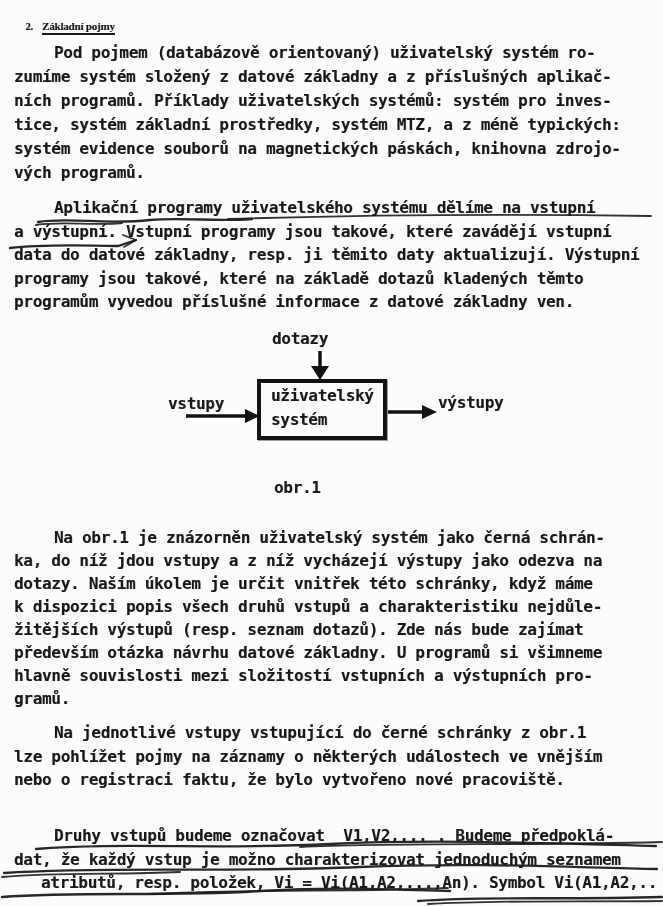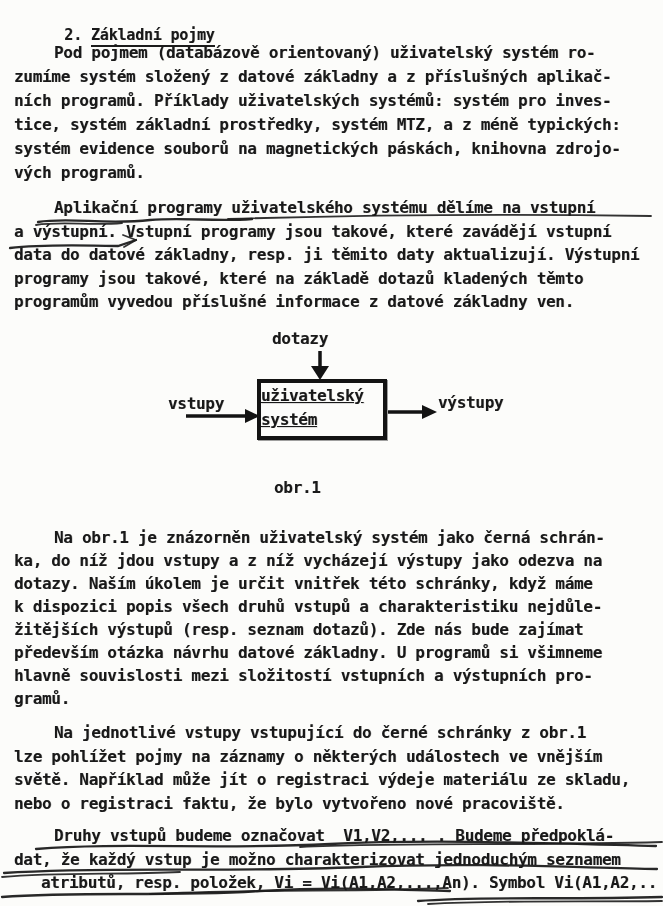--- a/index.html
+++ b/index.html
@@ -19,44 +19,45 @@
     text-shadow:0.5px 0.4px 0 rgba(25,25,25,0.35);
   }
   .para { position:absolute; left:14px; right:6px; }
   .lh24 .line { line-height:24px; }
   .lh235 .line { line-height:23.5px; }
   .lh23 .line { line-height:23px; }
   .ind { padding-left:40px; }
   .shift { margin-left:-7px;text-align:right; }
 
   .heading {
-    position:absolute; left:29px; top:8px;
-    font-size:15px; letter-spacing:-0.2px;
+    position:absolute; left:15px; top:8px;
+    font-size:11px; letter-spacing:-0.2px;
     text-shadow:0.5px 0.4px 0 rgba(25,25,25,0.4);
     white-space:pre;
+    font-family:Liberation Serif, serif;
   }
   .heading .num { margin-right:9px; }
   .heading .u { border-bottom:2.5px solid #1b1b1b; padding-bottom:1px; }
 
   .fig-label {
     position:absolute;
     font-size:16px; letter-spacing:-0.3px;
     text-shadow:0.5px 0.4px 0 rgba(25,25,25,0.35);
     white-space:pre;
     text-align:right;
   }
   .fig-box {
     position:absolute; left:257px; top:379px;
     width:130px; height:61px;
     border:4.5px solid #131313;
     box-sizing:border-box;
     background:#fcfcfa;
     box-shadow:1px 1px 0 rgba(20,20,20,0.4);
   }
-  .fig-box .line { margin-top:2px; line-height:22px;text-decoration:underline; }
+  .fig-box .line { margin-left:10px; margin-top:2px; line-height:22px; }
 
   .overlay {
     position:absolute; left:0; top:0;
     pointer-events:none;
   }
   .arrow { stroke:#131313; stroke-width:3.5; fill:none; }
   .arrowhead { fill:#131313; stroke:none; }
   .pen { stroke:#1c1c1c; stroke-width:2.3; fill:none; stroke-linecap:round; opacity:0.95; }
   .pen-thin { stroke:#1c1c1c; stroke-width:1.8; fill:none; stroke-linecap:round; opacity:0.9; }
 </style>
@@ -102,21 +103,20 @@
     <div class="line">k dispozici popis všech druhů vstupů a charakteristiku nejdůle-</div>
     <div class="line">žitějších výstupů (resp. seznam dotazů). Zde nás bude zajímat</div>
     <div class="line">především otázka návrhu datové základny. U programů si všimneme</div>
     <div class="line">hlavně souvislosti mezi složitostí vstupních a výstupních pro-</div>
     <div class="line">gramů.</div>
   </div>
 
   <div class="para lh235" style="top:721px">
     <div class="line ind">Na jednotlivé vstupy vstupující do černé schránky z obr.1</div>
     <div class="line">lze pohlížet pojmy na záznamy o některých událostech ve vnějším</div>
-    <div class="line">světě. Například může jít o registraci výdeje materiálu ze skladu,</div>
     <div class="line">nebo o registraci faktu, že bylo vytvořeno nové pracoviště.</div>
   </div>
 
   <div class="para lh235" style="top:824px">
     <div class="line ind">Druhy vstupů budeme označovat  V1,V2,... . Budeme předpoklá-</div>
     <div class="line">dat, že každý vstup je možno charakterizovat jednoduchým seznamem</div>
     <div class="line shift">atributů, resp. položek, Vi = Vi(A1,A2,...,An). Symbol Vi(A1,A2,..</div>
   </div>
 
   <svg class="overlay" width="663" height="906" viewBox="0 0 663 906">

